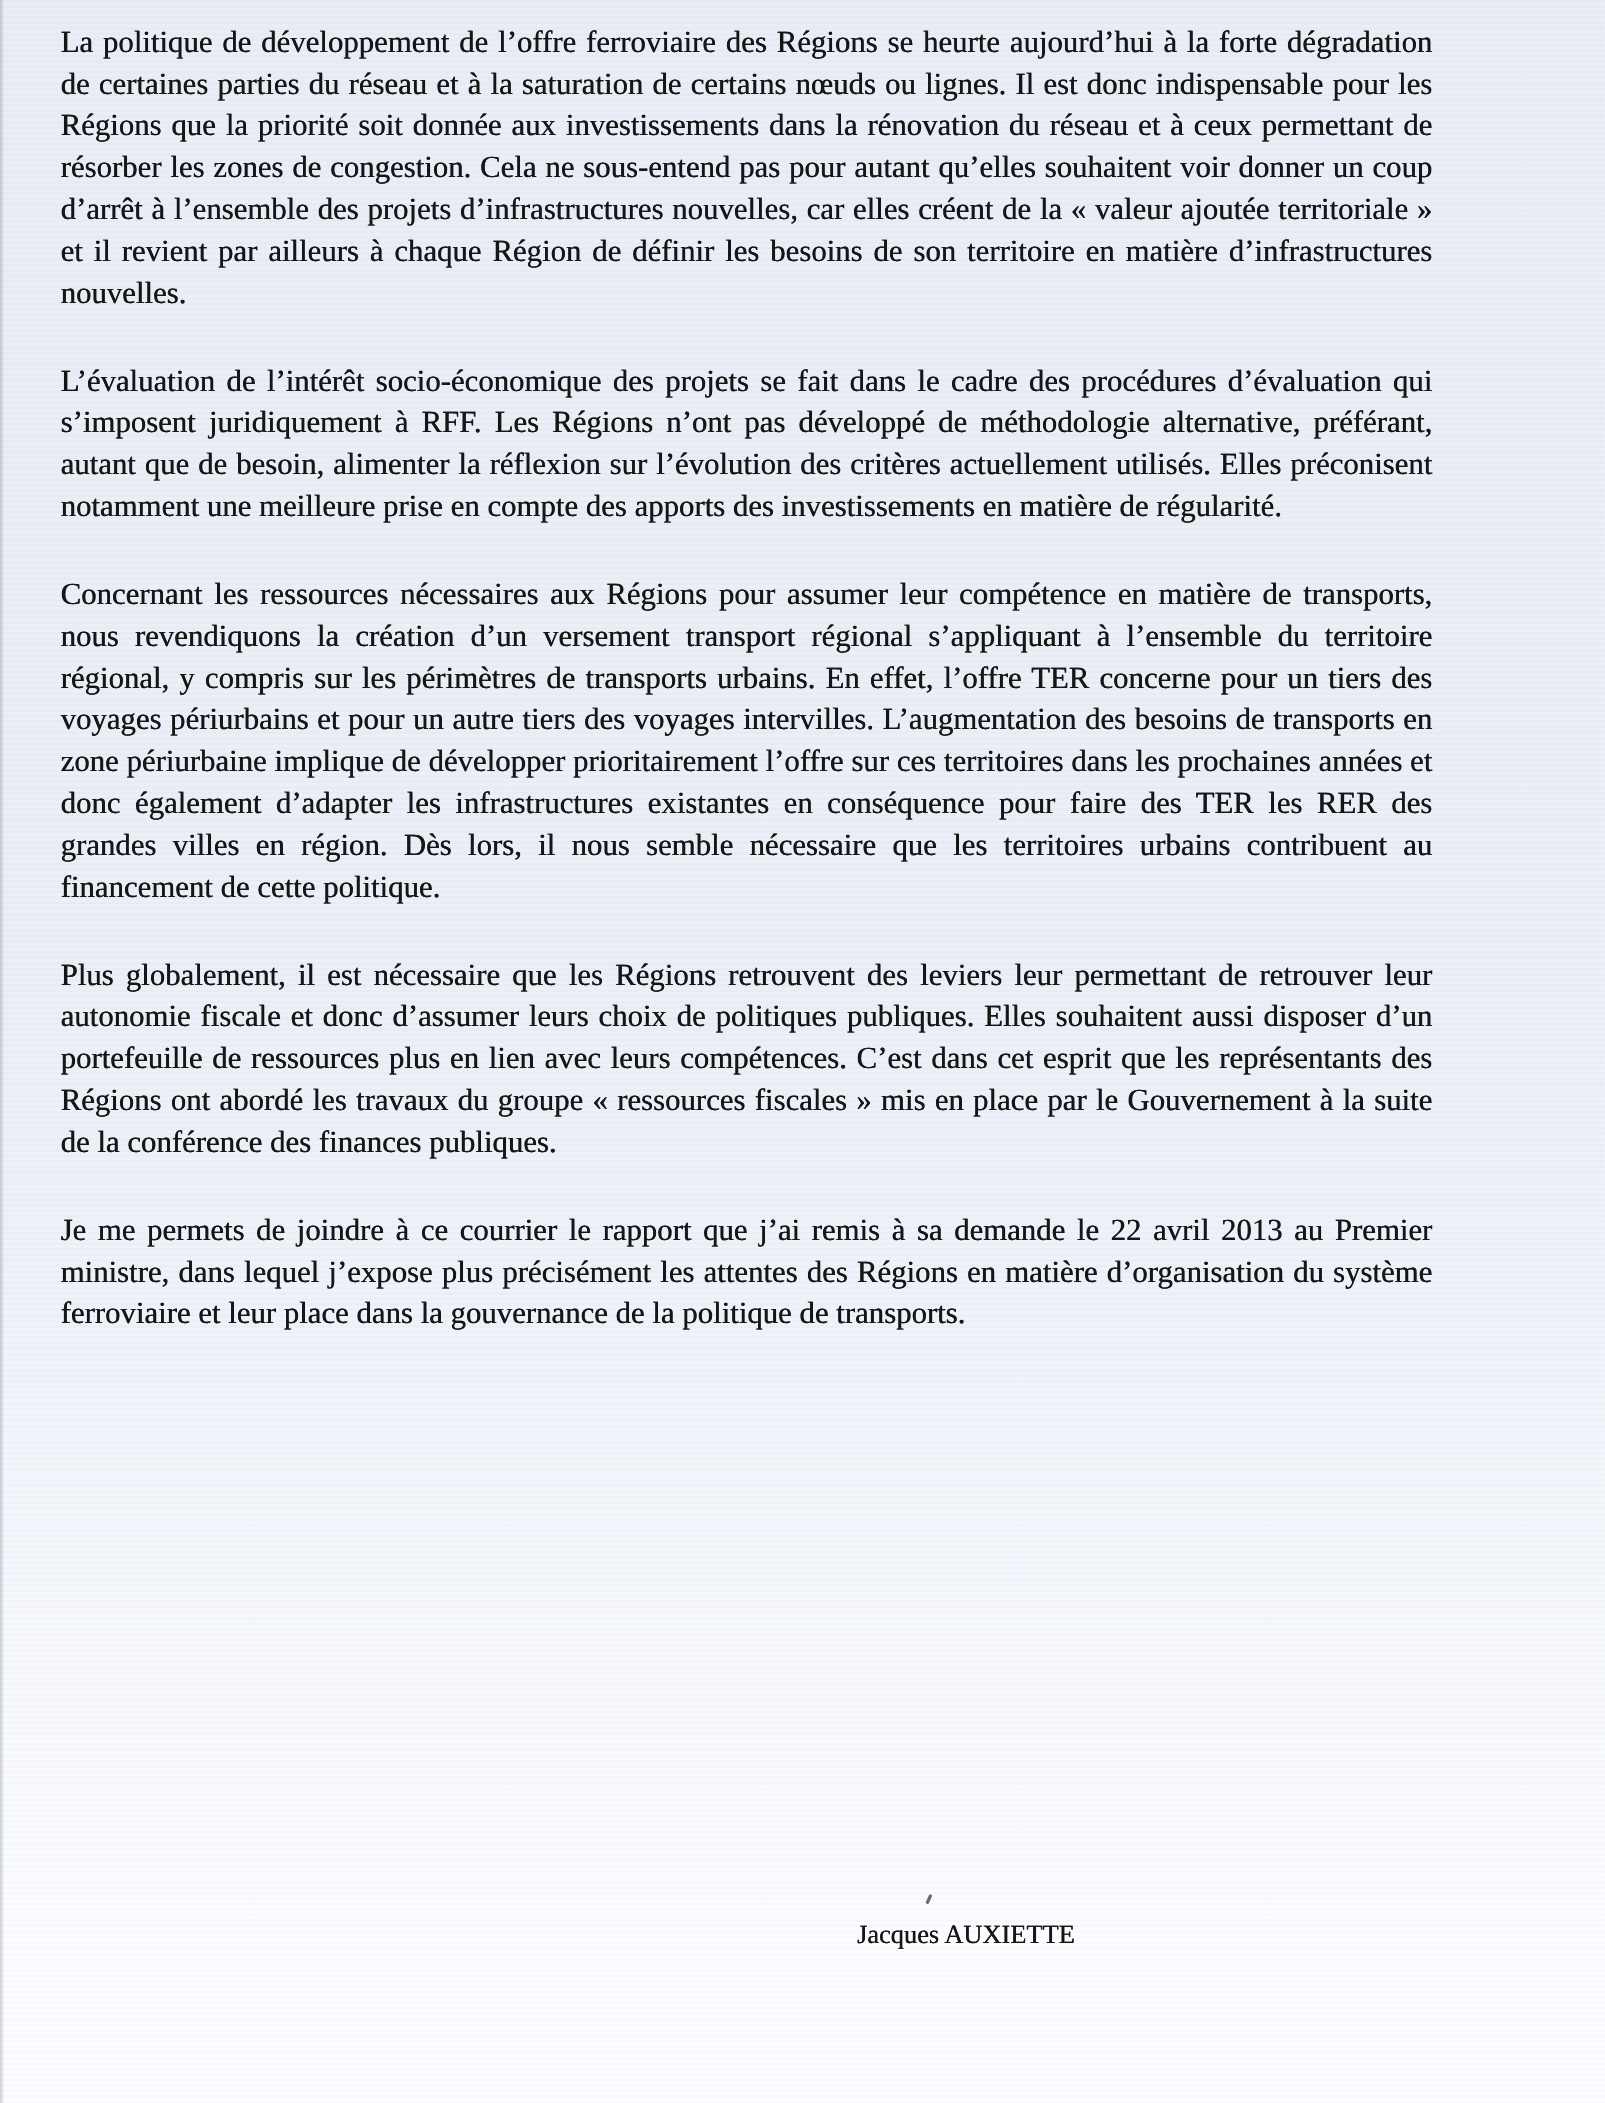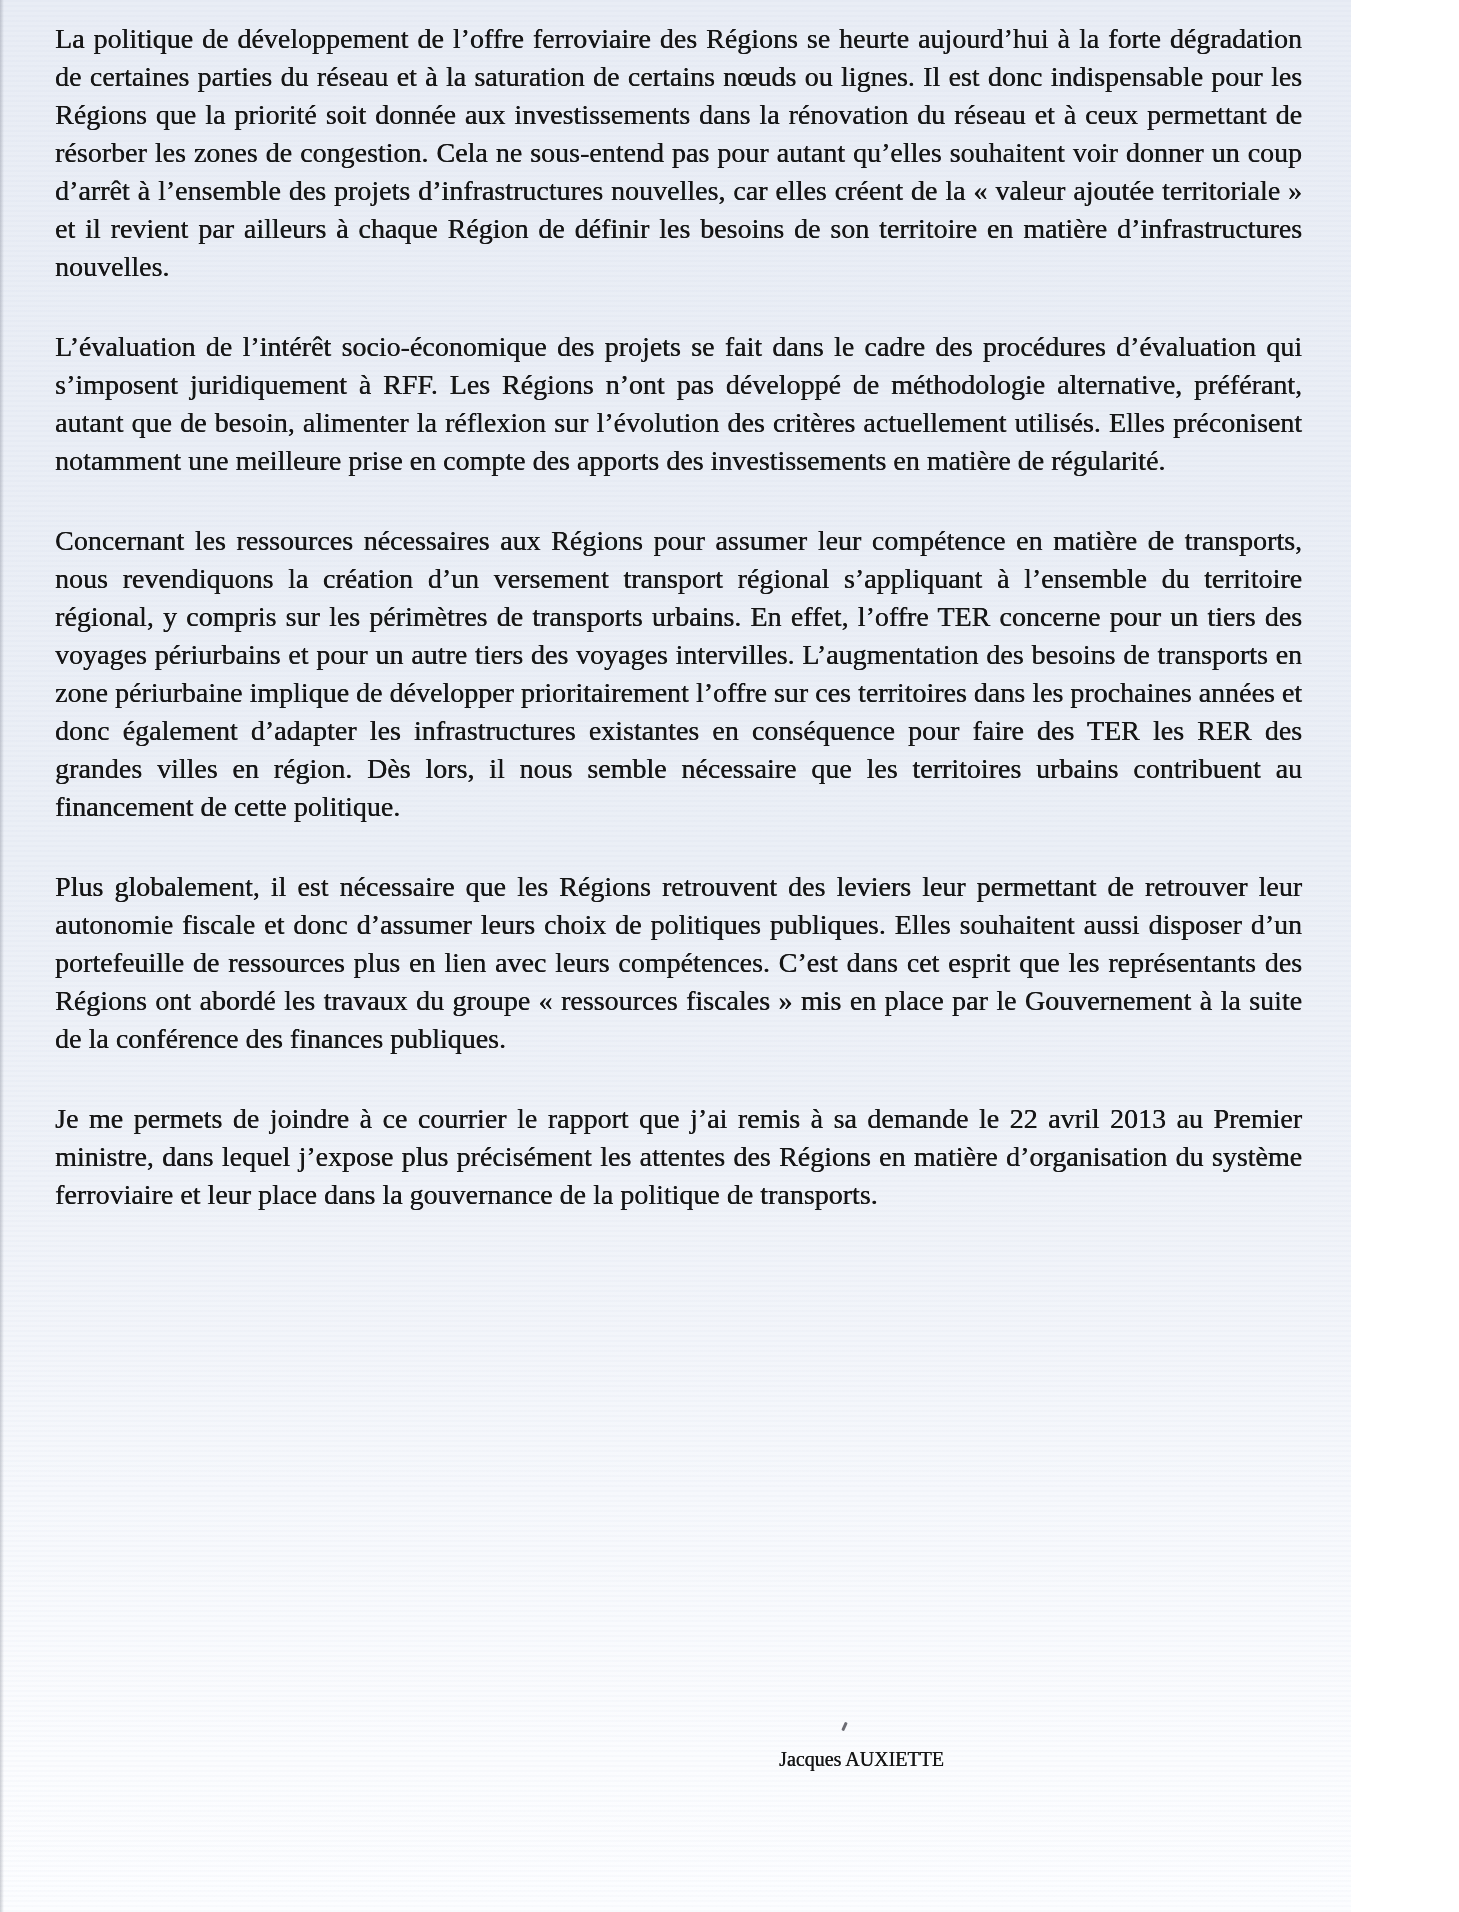--- a/index.html
+++ b/index.html
@@ -7,21 +7,21 @@
     padding: 0;
   }
   body {
     width: 1459px;
     height: 1912px;
     overflow: hidden;
     font-family: "Liberation Serif", "DejaVu Serif", serif;
   }
   .page {
     position: relative;
-    width: 1351px;
+    width: 1459px;
     height: 1912px;
     box-sizing: border-box;
     
     background:
       repeating-linear-gradient(0deg,
         rgba(120,140,185,0.030) 0px, rgba(120,140,185,0.030) 2px,
         rgba(255,255,255,0.00) 2px, rgba(255,255,255,0.00) 5px),
       linear-gradient(180deg,
         #e9edf5 0%, #ebeff6 45%, #eff2f8 62%,
         #f6f8fc 78%, #fbfcfe 92%, #fcfdff 100%);
@@ -53,21 +53,21 @@
   }
   .body-text p.closing {
     text-align: left;
     margin-bottom: 0;
   }
   .signature {
     position: absolute;
     left: 779px;
     top: 1742px;
     color: #161616;
-    font-size: 20px;
+    font-size: 24px;
     line-height: 34px;
     white-space: nowrap;
     text-shadow: 0.35px 0 0 currentColor;
   }
   .scan-artifact {
     position: absolute;
     left: 843px;
     top: 1722px;
     width: 3px;
     height: 9px;

